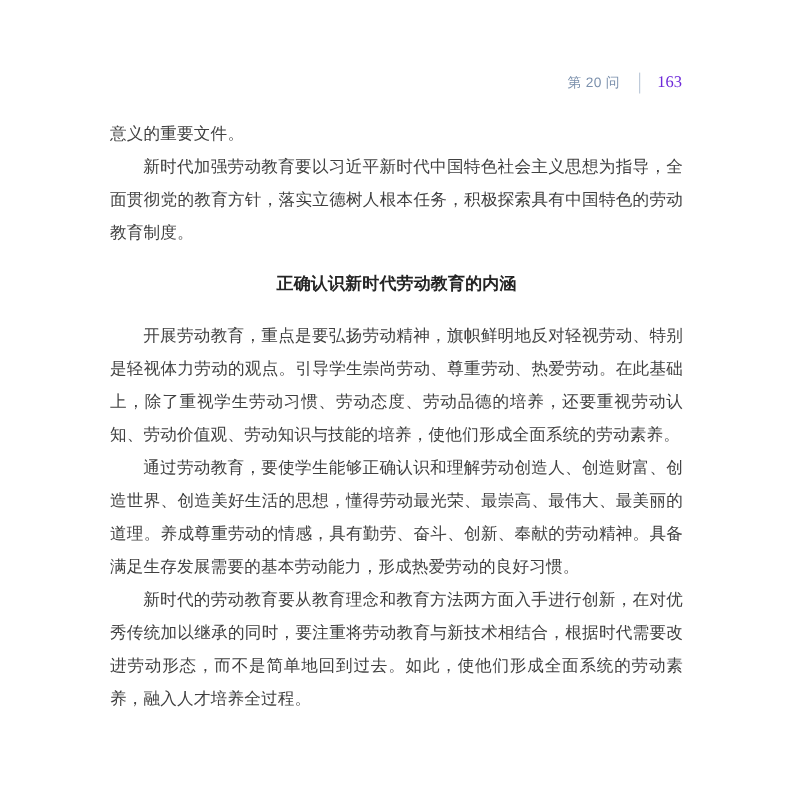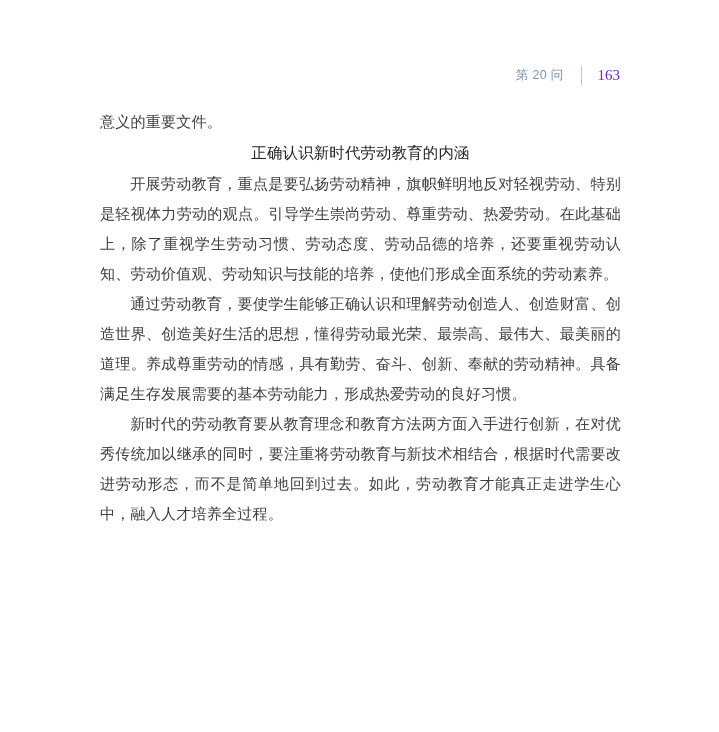--- a/index.html
+++ b/index.html
@@ -84,42 +84,43 @@
     text-justify: inter-ideograph;
     text-indent: 2em;
     letter-spacing: 0.15px;
     word-break: break-all;
   }
   p.para.noindent {
     text-indent: 0;
   }
 
   h2.section {
-    margin: 0;
+    margin: 16px;
     font-family: "Liberation Sans", "DejaVu Sans", sans-serif;
     font-size: 15.4px;
-    font-weight: normal;
+    font-weight: bold;
     line-height: 32px;
     color: #242424;
     text-align: center;
     letter-spacing: 0.2px;
   }
 </style>
 </head>
 <body>
 
 <div class="page">
 
   <div class="runhead">
     <span class="runhead-chapter">第 20 问</span>
     <span class="runhead-rule"></span>
     <span class="runhead-folio">163</span>
   </div>
 
   <div class="textblock">
       <p class="para noindent">意义的重要文件。</p>
+      <p class="para">新时代加强劳动教育要以习近平新时代中国特色社会主义思想为指导，全面贯彻党的教育方针，落实立德树人根本任务，积极探索具有中国特色的劳动教育制度。</p>
       <h2 class="section">正确认识新时代劳动教育的内涵</h2>
       <p class="para">开展劳动教育，重点是要弘扬劳动精神，旗帜鲜明地反对轻视劳动、特别是轻视体力劳动的观点。引导学生崇尚劳动、尊重劳动、热爱劳动。在此基础上，除了重视学生劳动习惯、劳动态度、劳动品德的培养，还要重视劳动认知、劳动价值观、劳动知识与技能的培养，使他们形成全面系统的劳动素养。</p>
       <p class="para">通过劳动教育，要使学生能够正确认识和理解劳动创造人、创造财富、创造世界、创造美好生活的思想，懂得劳动最光荣、最崇高、最伟大、最美丽的道理。养成尊重劳动的情感，具有勤劳、奋斗、创新、奉献的劳动精神。具备满足生存发展需要的基本劳动能力，形成热爱劳动的良好习惯。</p>
-      <p class="para">新时代的劳动教育要从教育理念和教育方法两方面入手进行创新，在对优秀传统加以继承的同时，要注重将劳动教育与新技术相结合，根据时代需要改进劳动形态，而不是简单地回到过去。如此，劳动教育才能真正走进学生心中，融入人才培养全过程。</p>
+      <p class="para">新时代的劳动教育要从教育理念和教育方法两方面入手进行创新，在对优秀传统加以继承的同时，要注重将劳动教育与新技术相结合，根据时代需要改进劳动形态，而不是简单地回到过去。如此，使他们形成全面系统的劳动素养，融入人才培养全过程。</p>
     </div>
 
 </div>
 
 </body></html>

